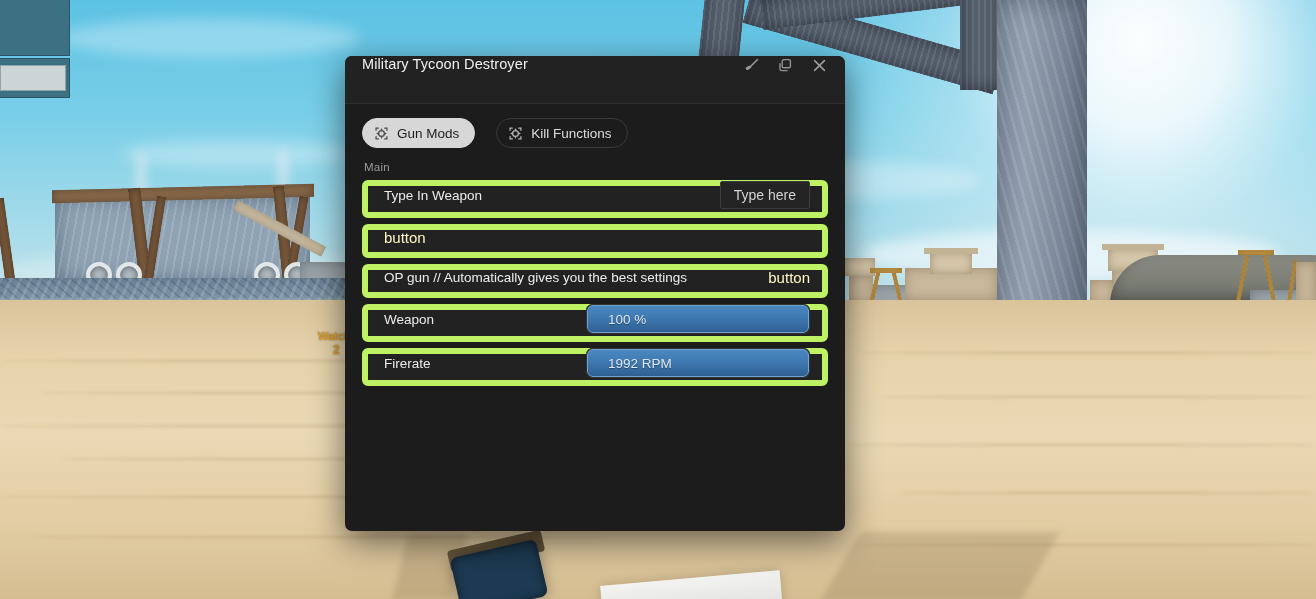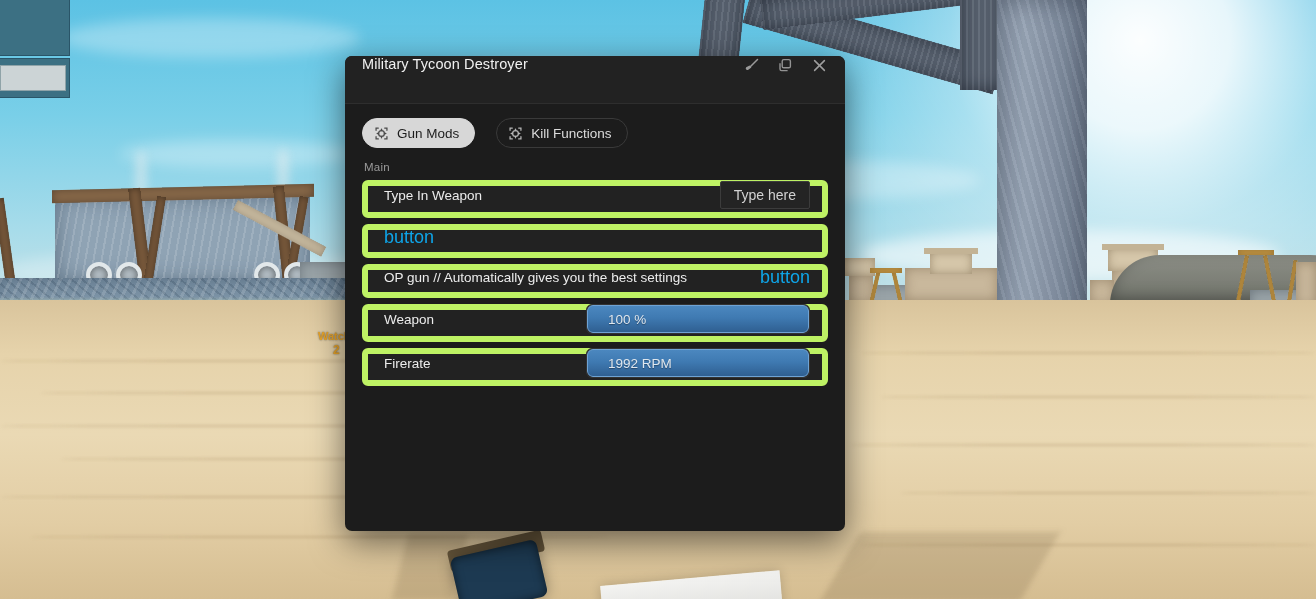--- a/index.html
+++ b/index.html
@@ -212,21 +212,21 @@
   }
 
   .rows { display:flex; flex-direction:column; gap:6px; }
   .row {
     height:38px; background:#222222; border:6px solid #bef264; border-radius:6px;
     display:flex; align-items:center; padding:0 12px 8px 16px;
     font-size:13.5px; color:#ececec;
   }
   .row.tall { height:34px; }
   .row .label { flex:1; white-space:nowrap; overflow:hidden; text-overflow:ellipsis; }
-  .row .hint { font-size:18px; color:#0ea5e9; }
+  .row .hint { font-size:15px; color:#fef9c3; }
 
   .type-box {
     border:1px solid #3c3c3c; border-radius:2px; height:28px;
     display:flex; align-items:center; padding:0 13px;
     font-size:14px; color:#d2d2d2; background:#242424; cursor:text;
   }
 
   .slider-track {
     position:relative; width:224px; height:30px; border-radius:6px;
     background:#262626; border:1px solid #333; overflow:hidden; cursor:pointer;

